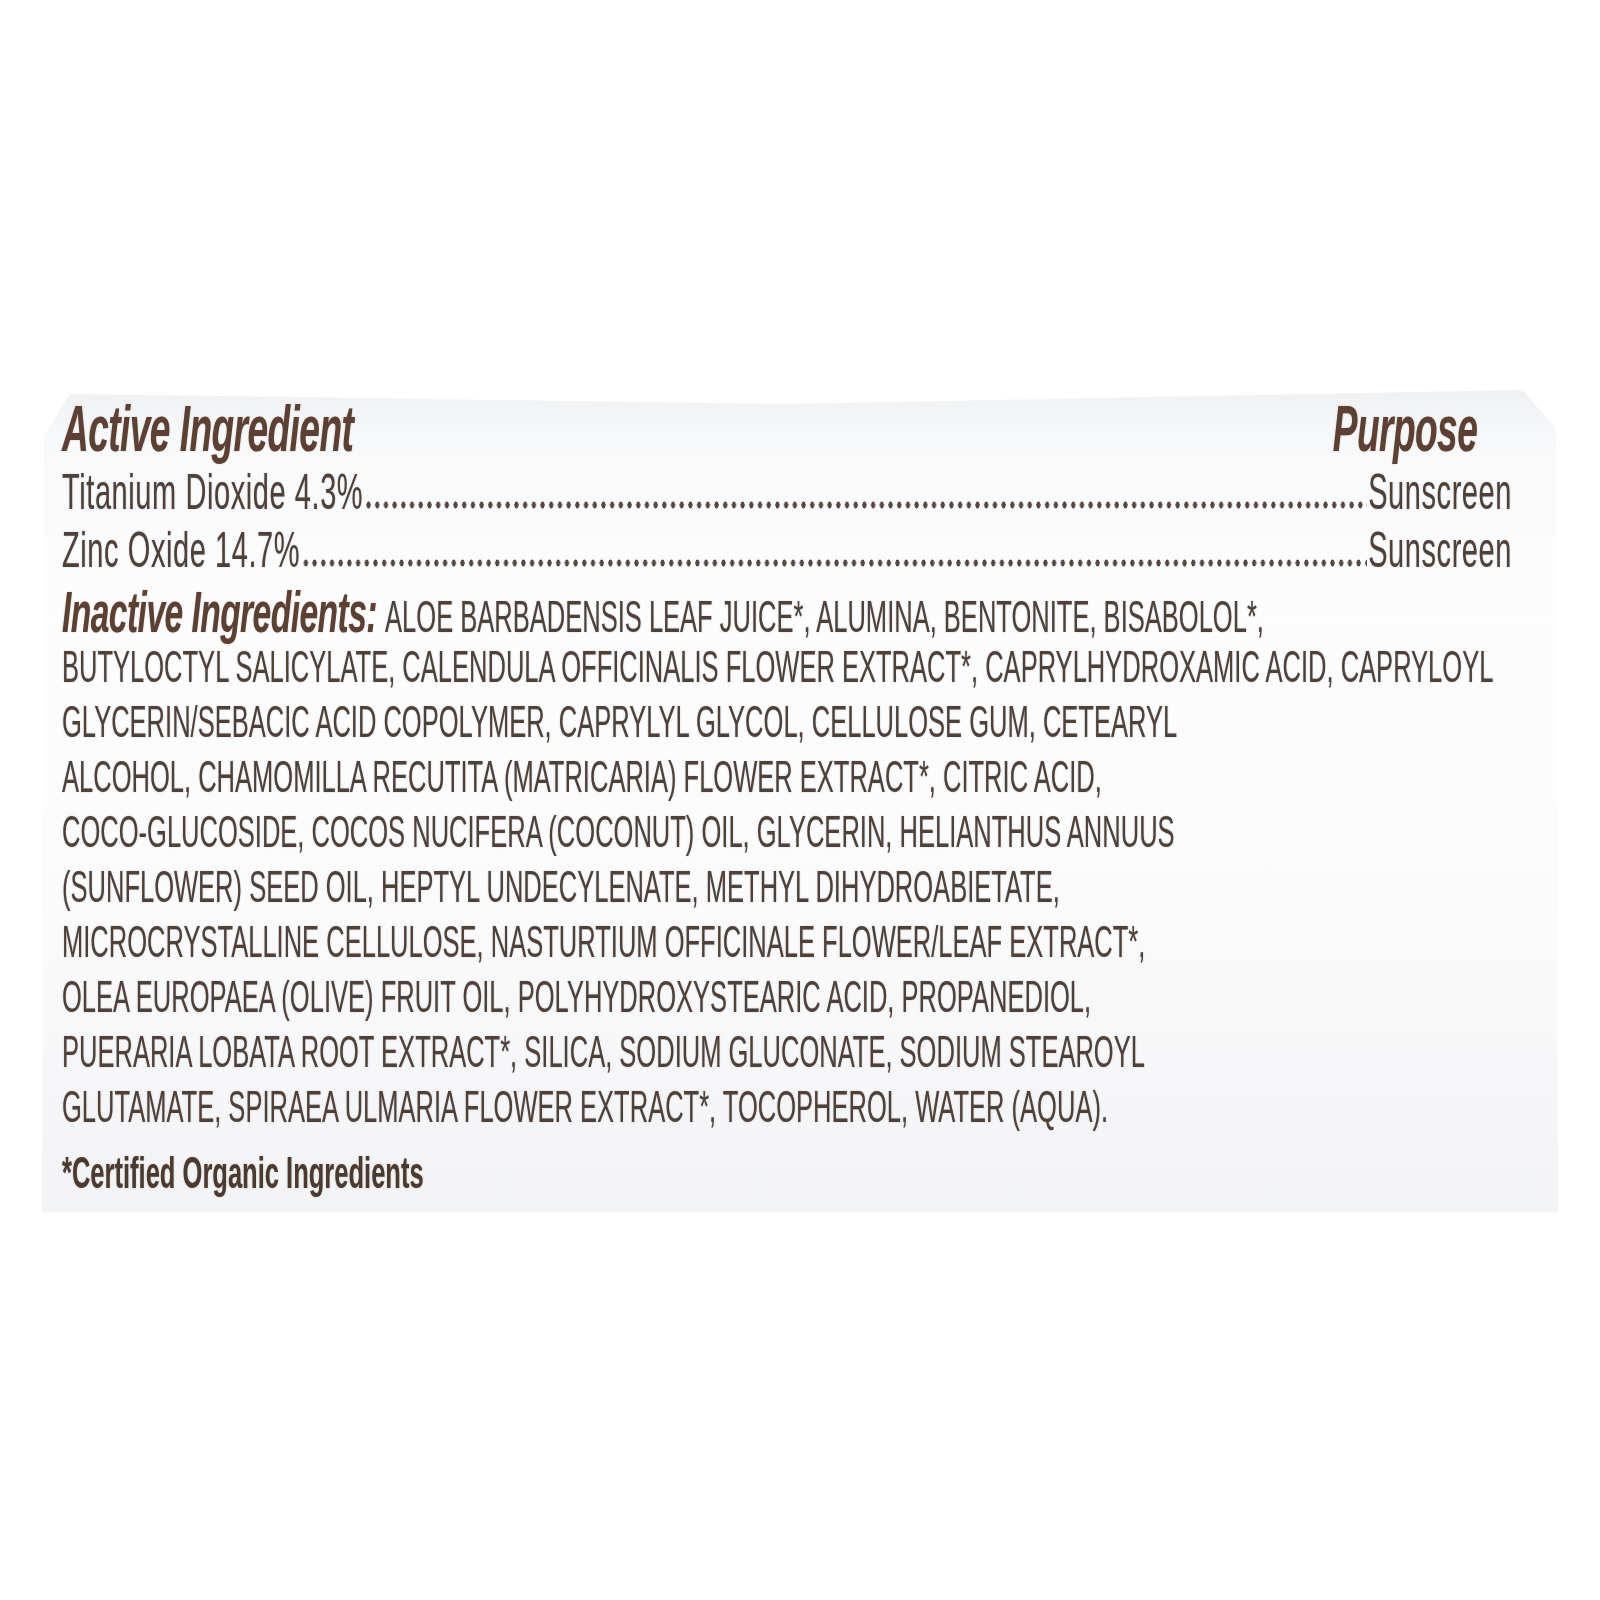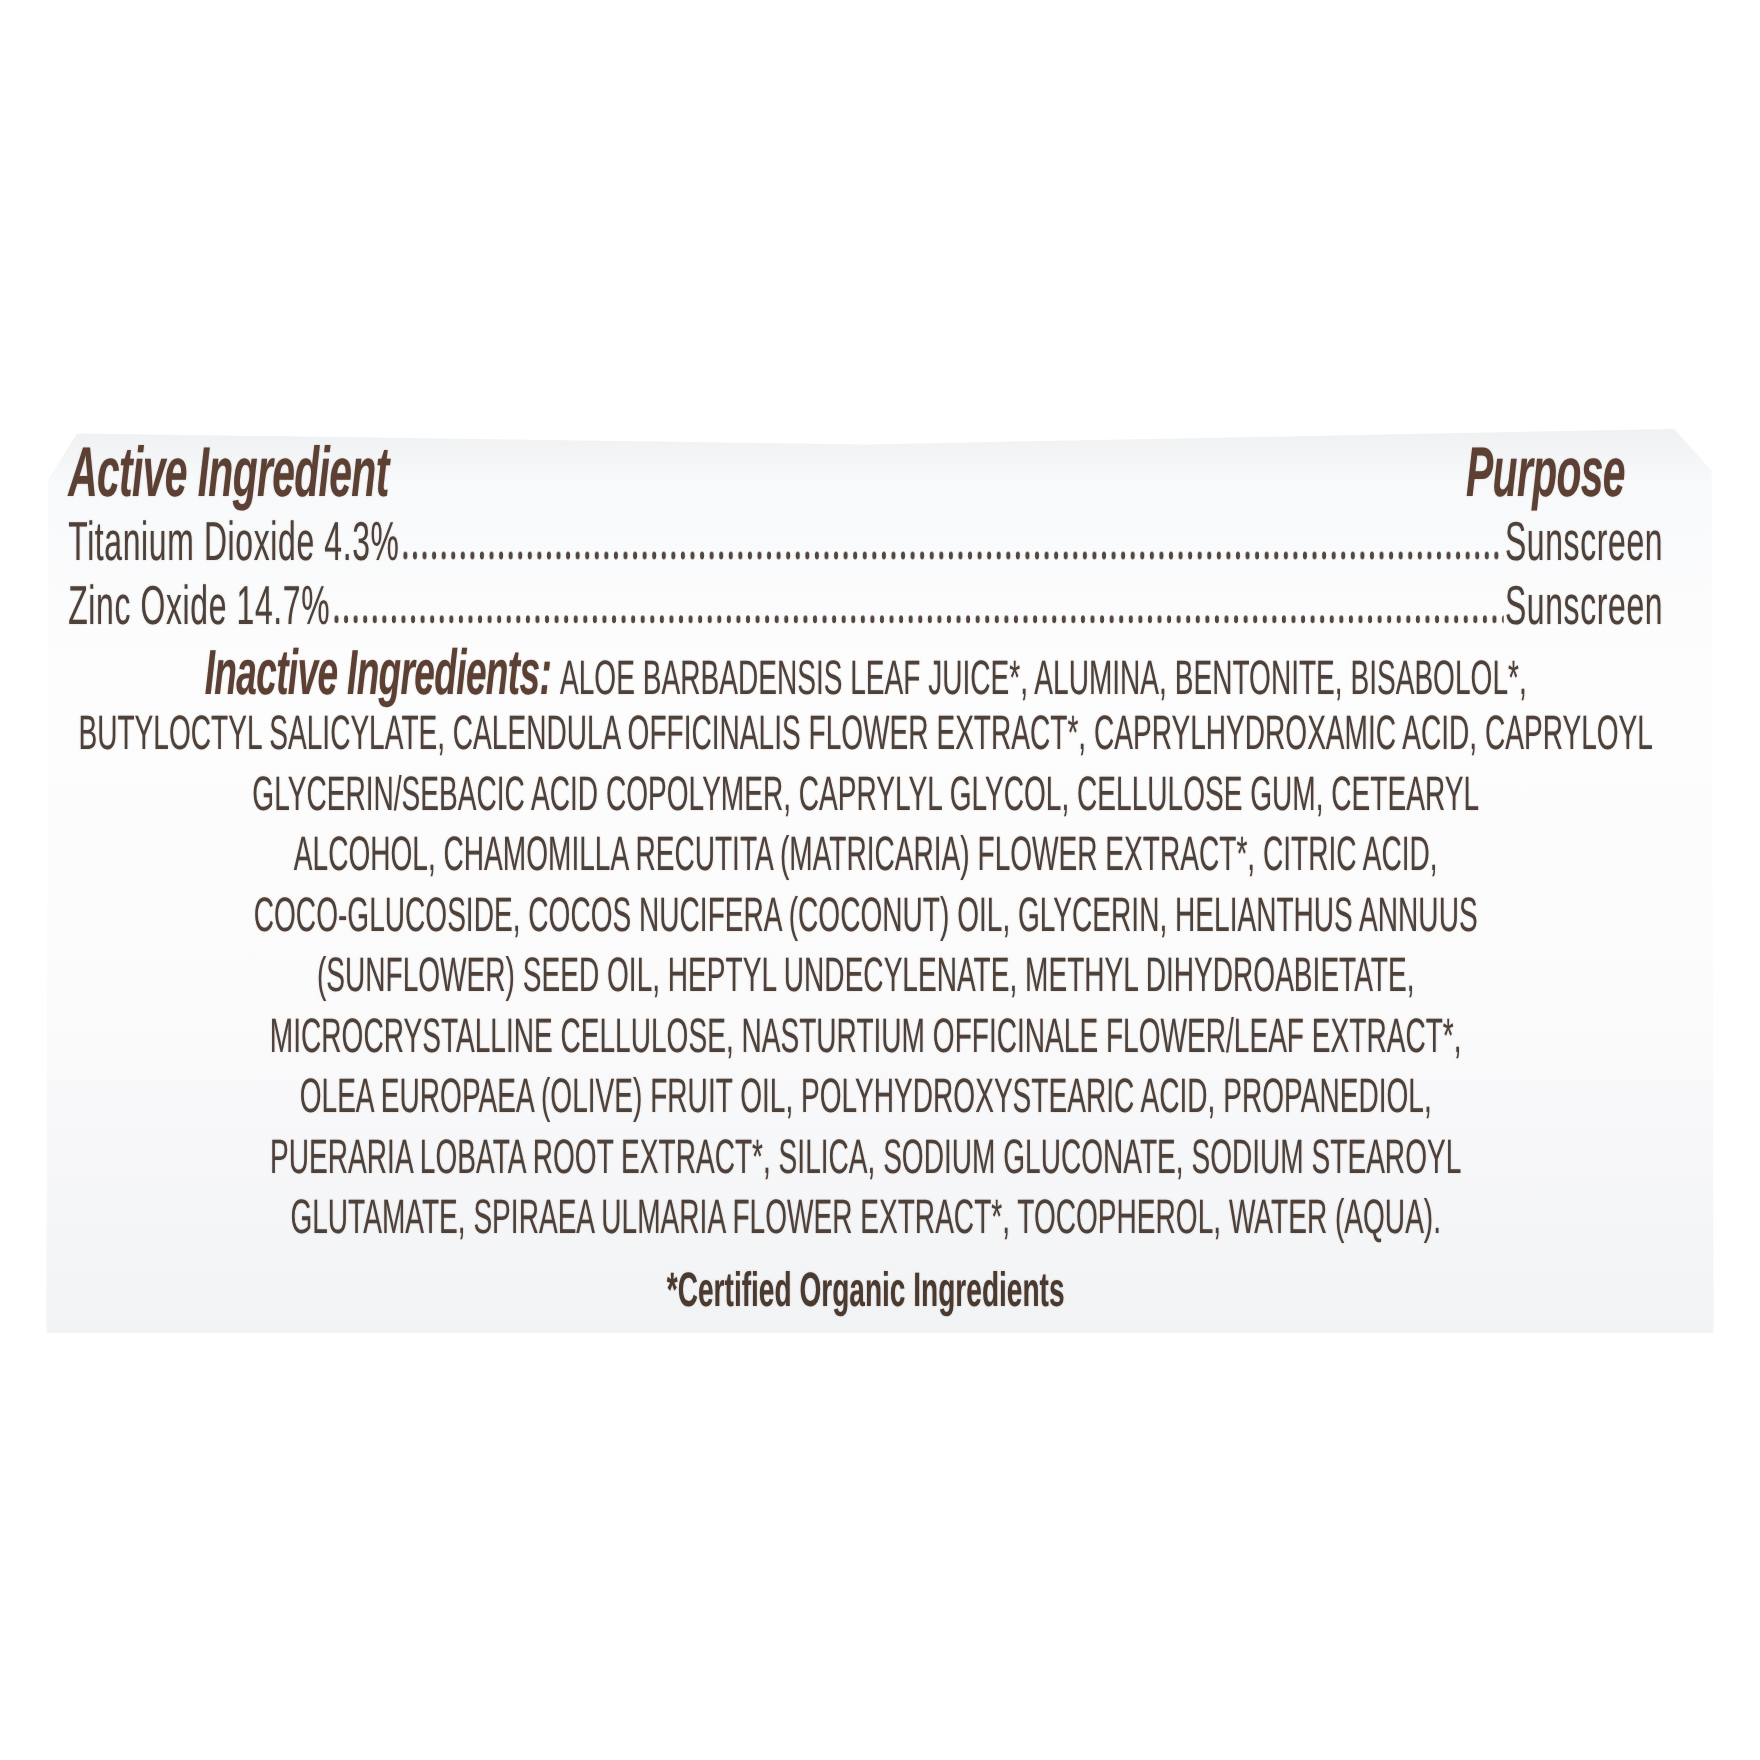--- a/index.html
+++ b/index.html
@@ -7,21 +7,20 @@
     padding: 0;
     background: #ffffff;
     font-family: "Liberation Sans", sans-serif;
   }
   .canvas {
     position: relative;
     width: 1600px;
     height: 1600px;
     background: #ffffff;
     overflow: hidden;
-    text-align: center;
   }
   
   .label-panel {
     position: absolute;
     left: 42px;
     top: 388px;
     width: 1516px;
     height: 824px;
     background: linear-gradient(180deg, #eef0f2 0%, #f8f9fa 6%, #fdfdfe 28%, #fbfbfc 62%, #f2f3f5 100%);
     clip-path: polygon(28px 6px, 745px 16px, 1480px 2px, 1514px 40px, 1516px 824px, 0px 824px, 2px 48px);

